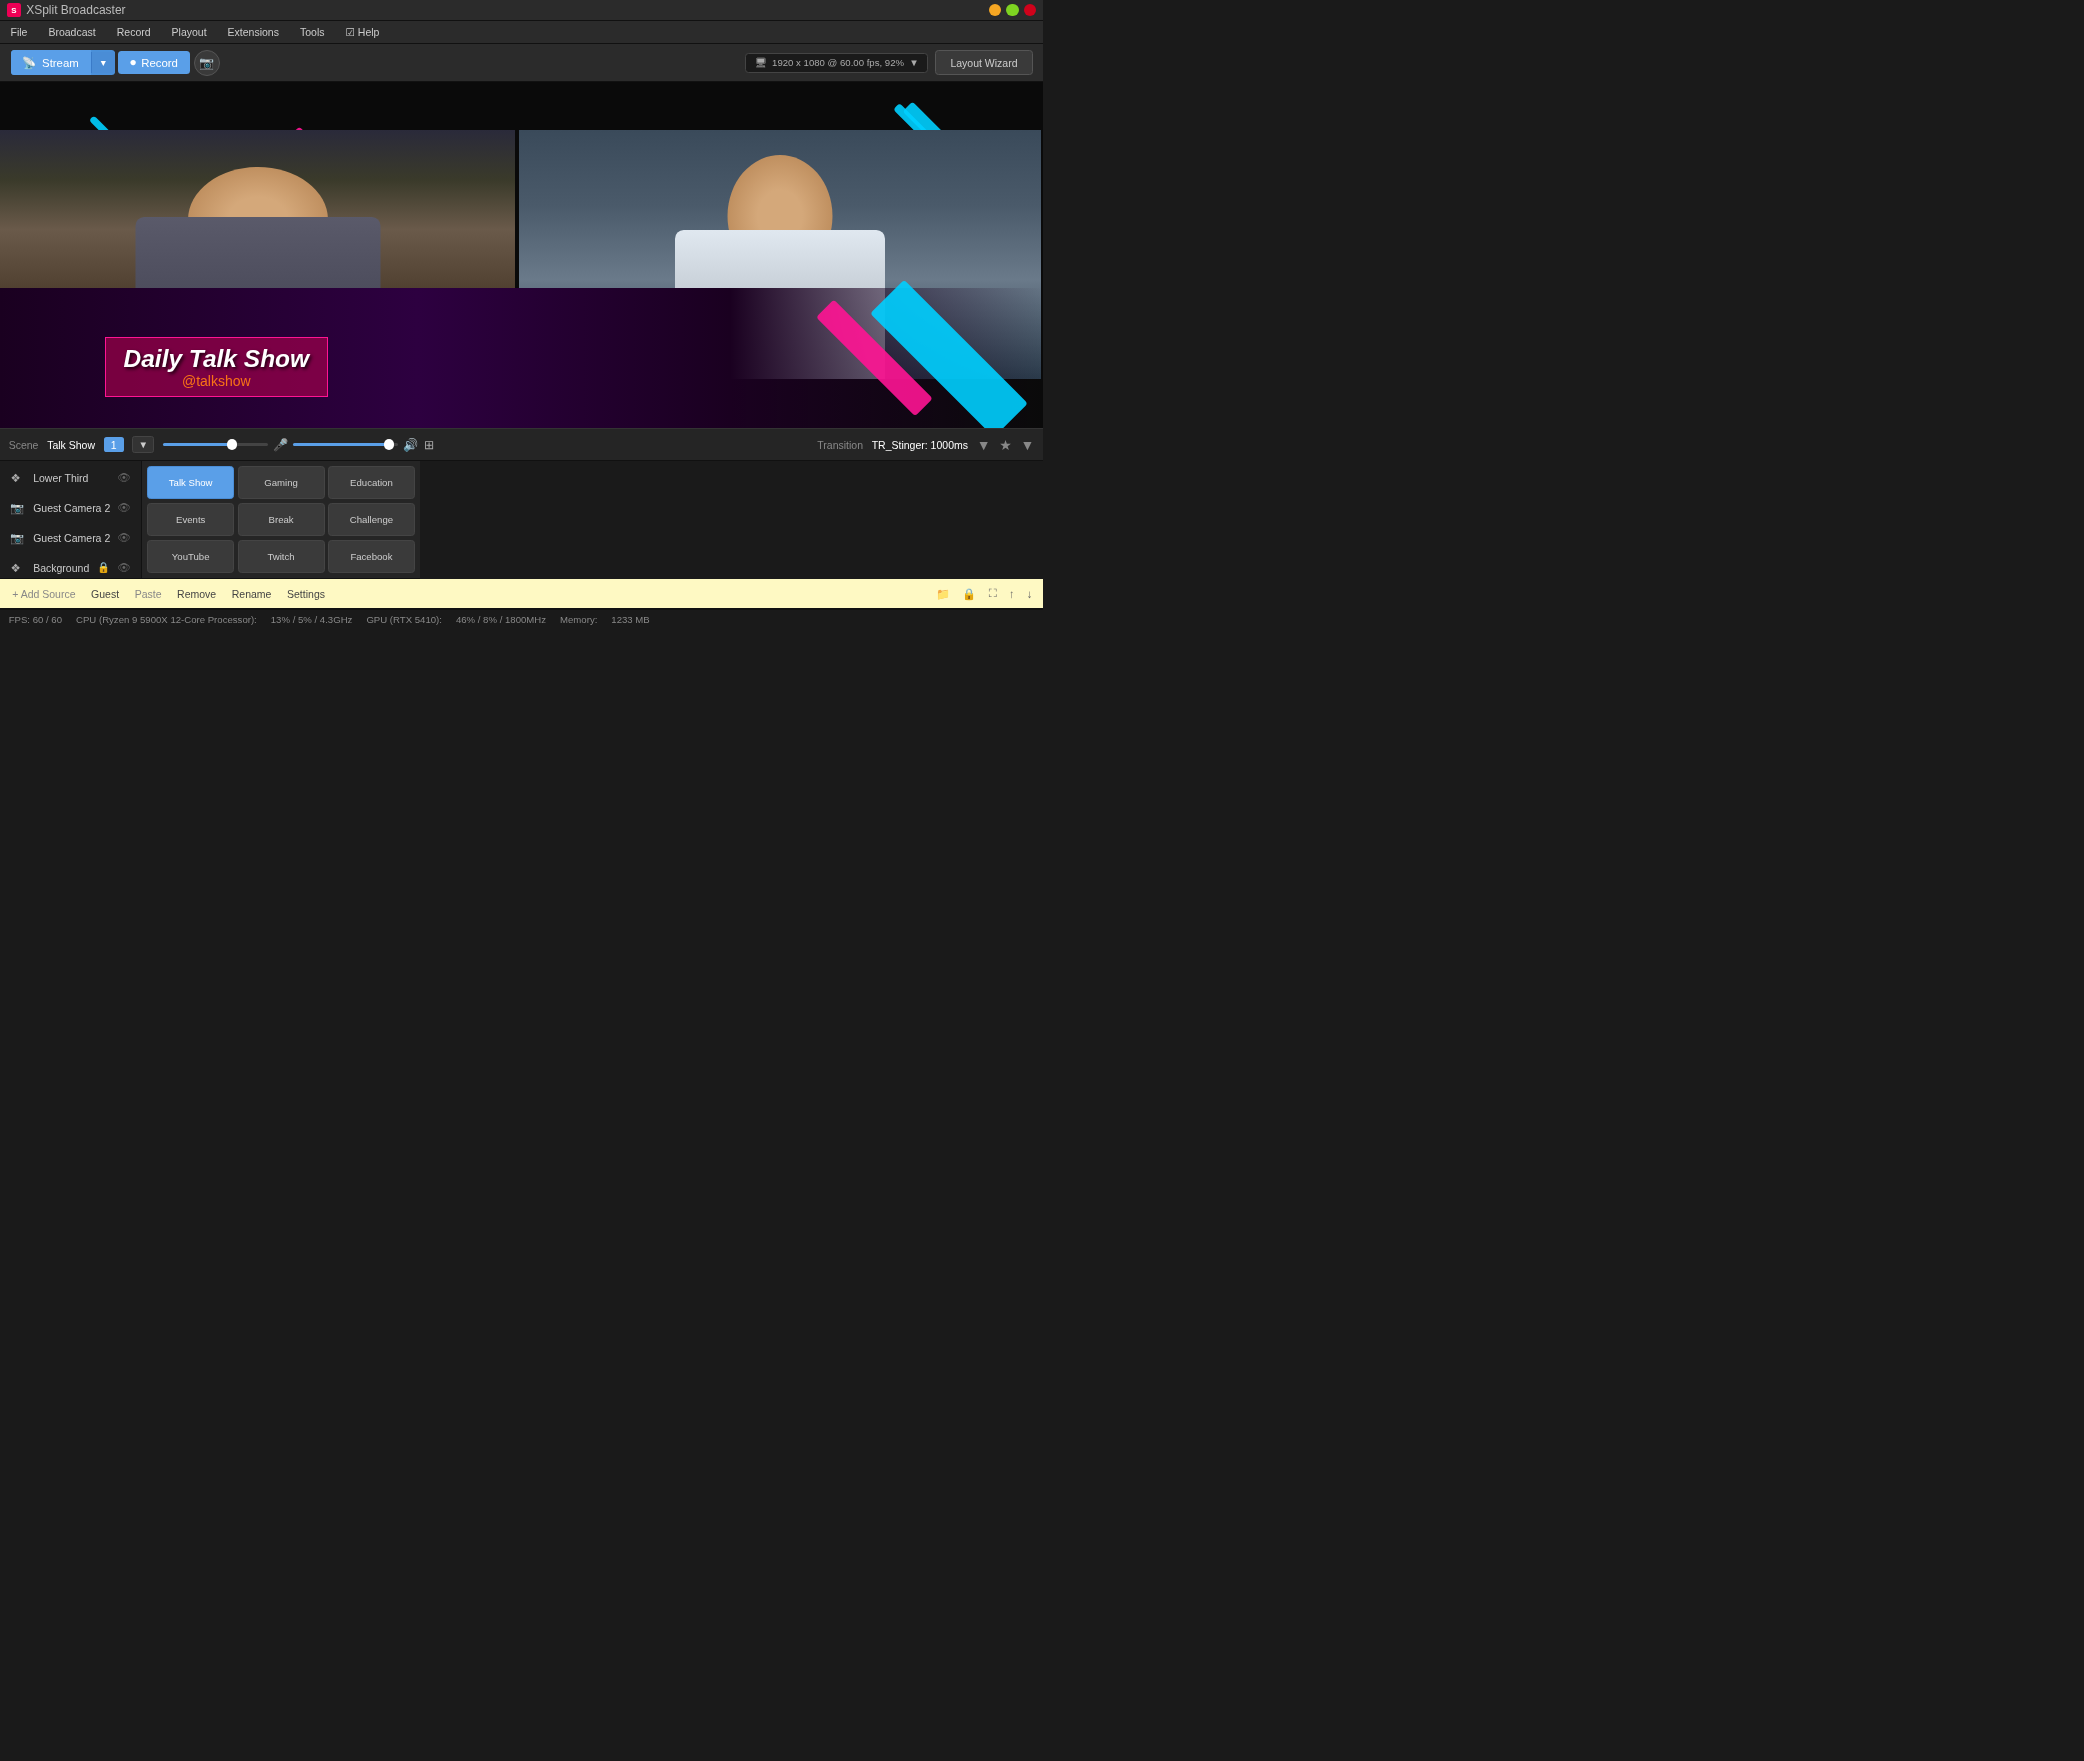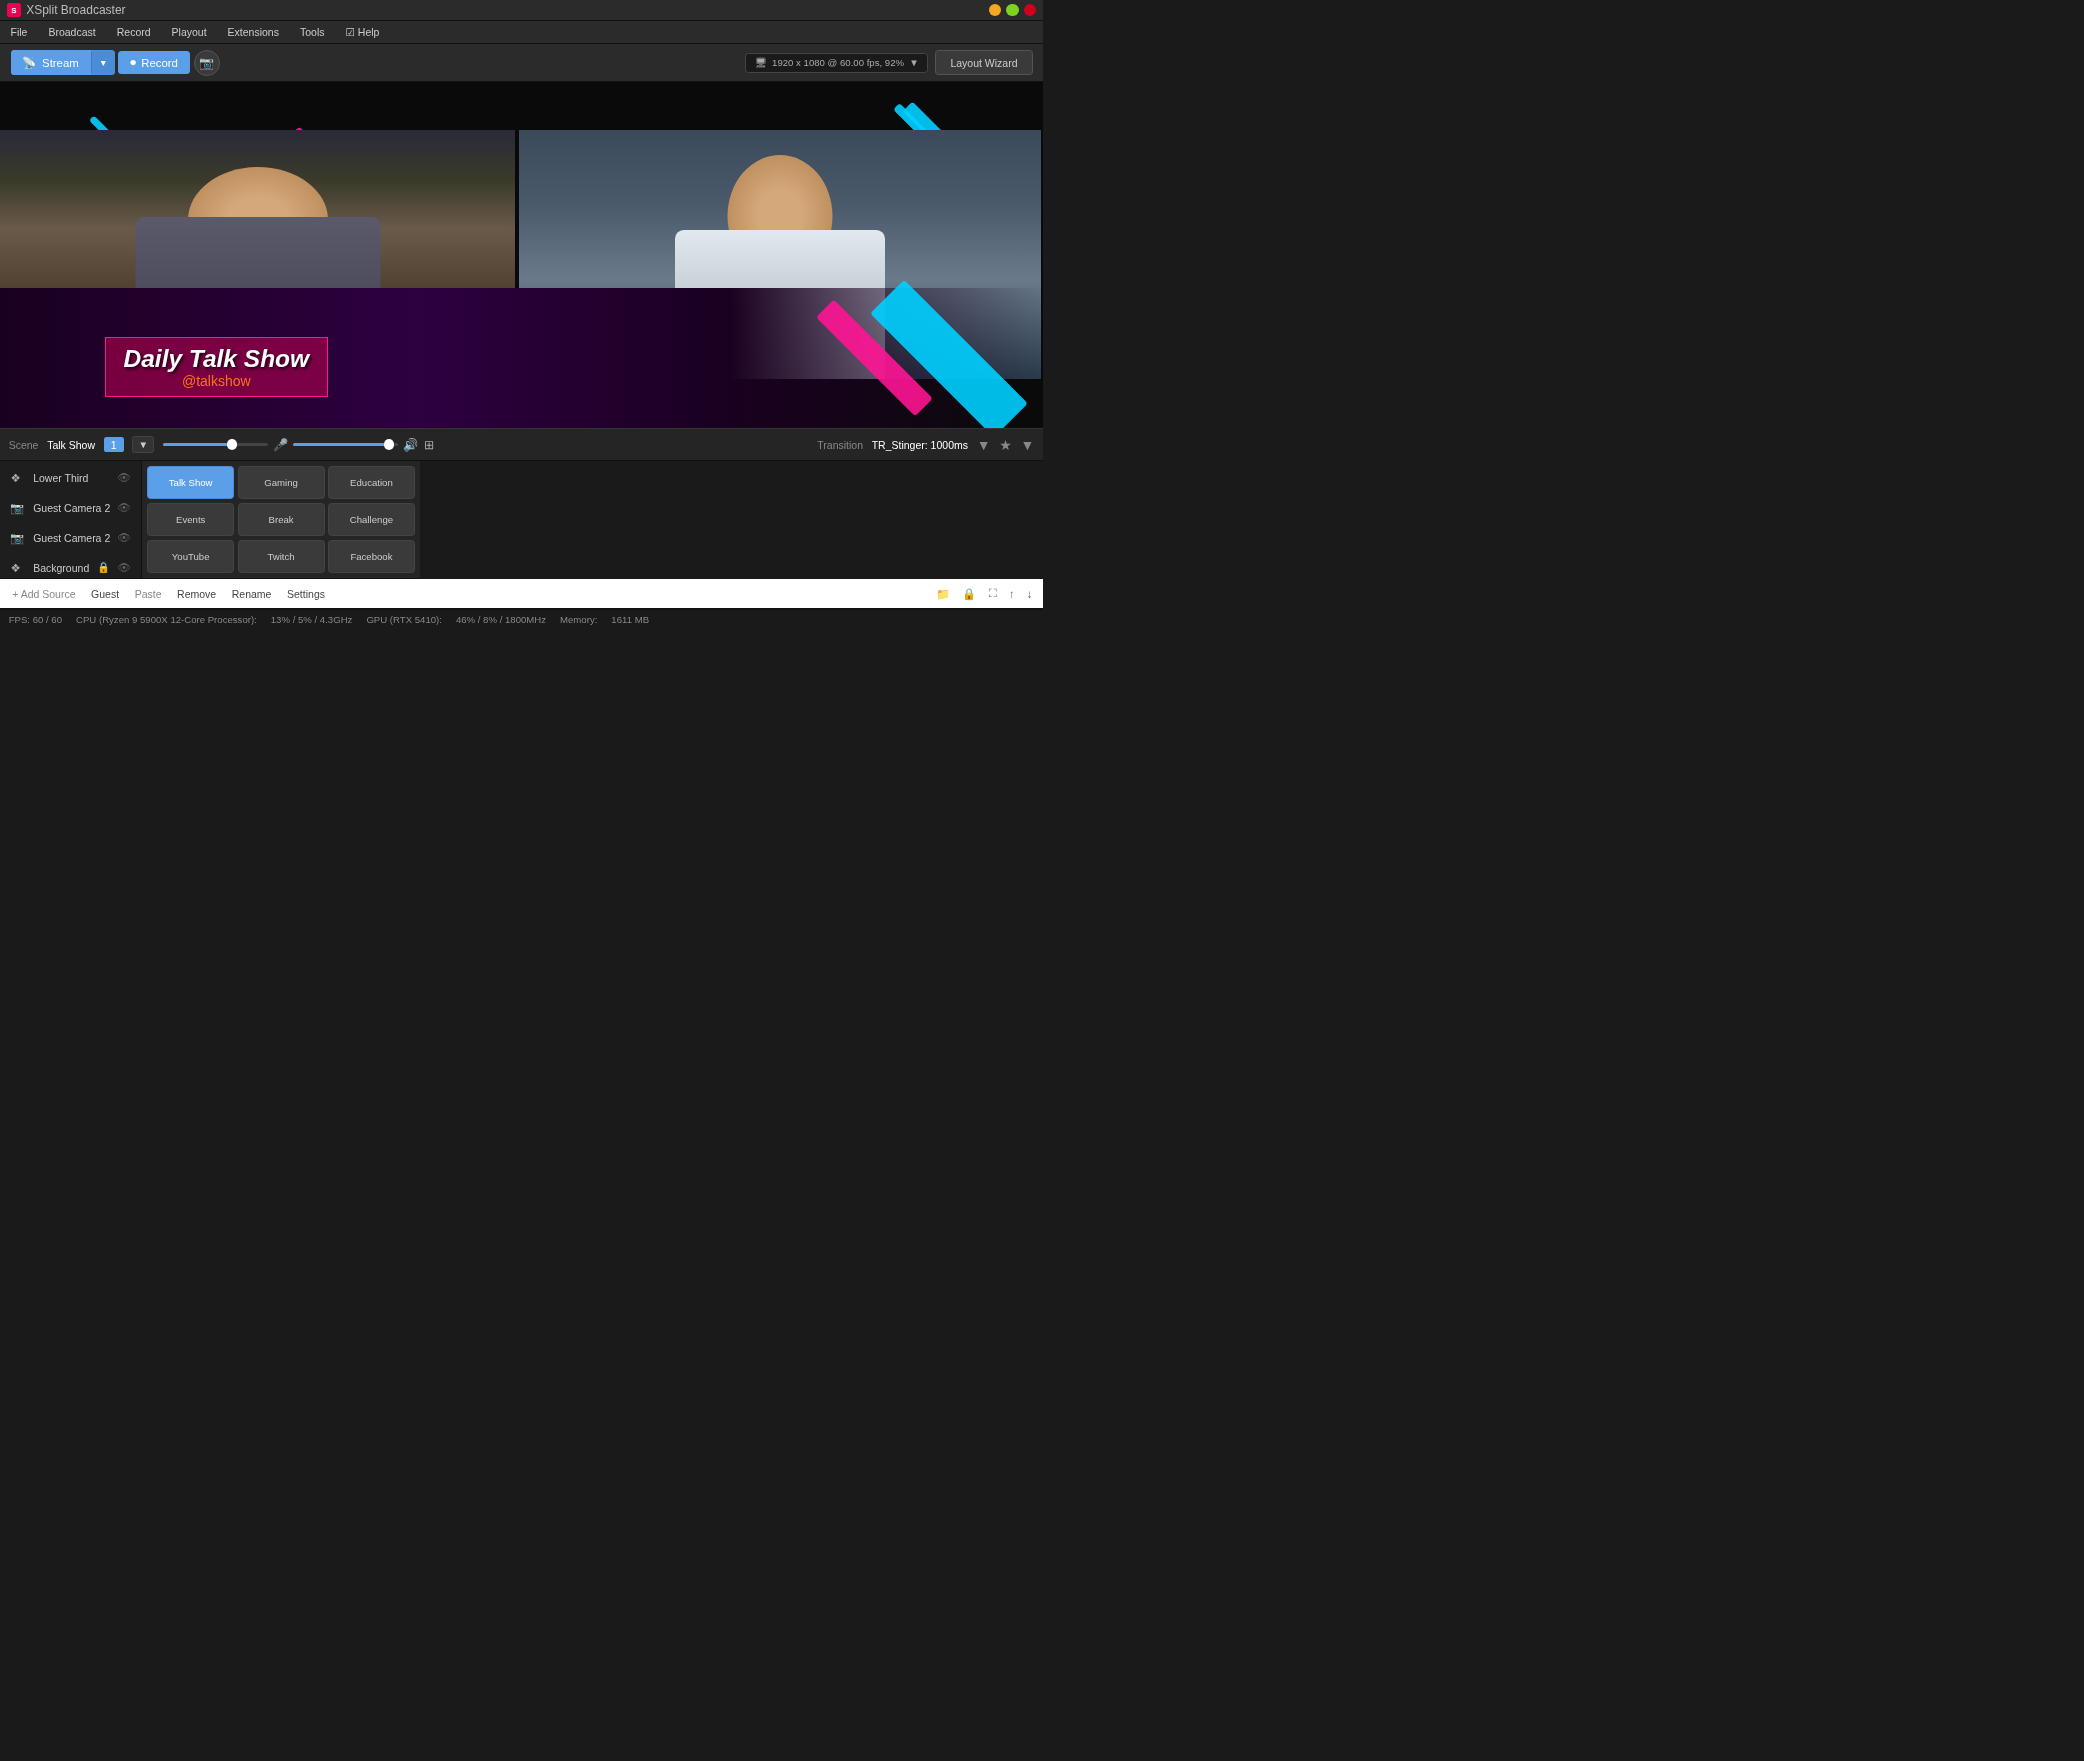--- a/index.html
+++ b/index.html
@@ -307,21 +307,21 @@
     .scene-btn.active {
       background: #5a9fe8;
       color: #fff;
       border-color: #4a8dd6;
     }
 
     
     #bottom-bar {
       display: flex;
       align-items: center;
-      background: #ffffff;
+      background: #fef9c3;
       height: 30px;
       padding: 0 7px;
       border-bottom: 0.9px solid #111;
       gap: 5.2px;
     }
     .bottom-btn {
       background: none;
       border: none;
       color: #888;
       font-size: 10.5px;
@@ -550,15 +550,15 @@
   <button class="bottom-icon-btn">↓</button>
 </div>
 
 <div id="status-bar">
   <span>FPS: 60 / 60</span>
   <span>CPU (Ryzen 9 5900X 12-Core Processor):</span>
   <span>13% / 5% / 4.3GHz</span>
   <span>GPU (RTX 5410):</span>
   <span>46% / 8% / 1800MHz</span>
   <span>Memory:</span>
-  <span>1611 MB</span>
+  <span>1233 MB</span>
 </div>
 
 
 </body></html>

